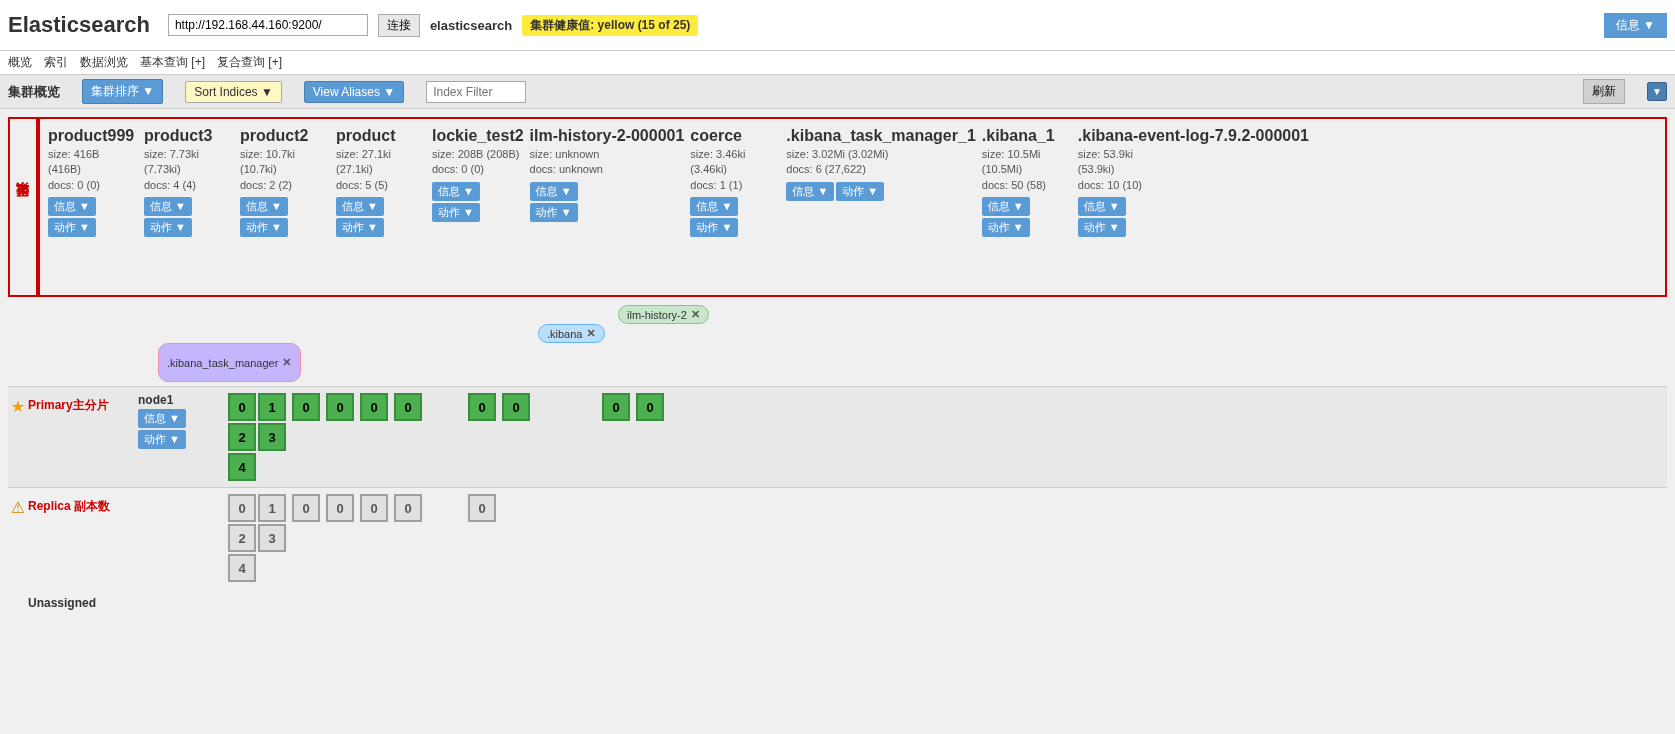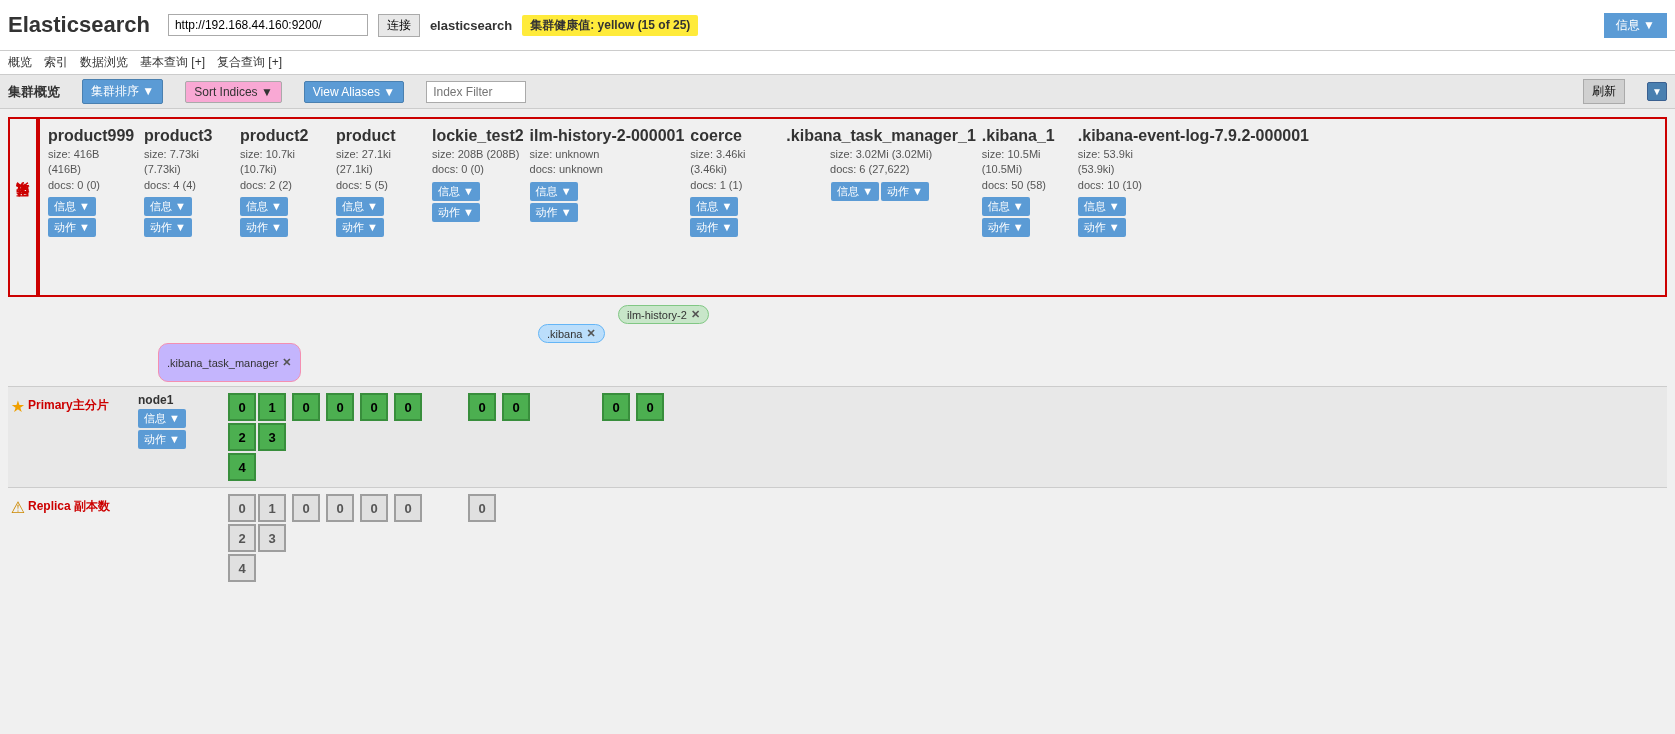--- a/index.html
+++ b/index.html
@@ -34,21 +34,21 @@
       display: flex; align-items: center; background: #e8e8e8; border-bottom: 1px solid #ccc;
       padding: 4px 8px; gap: 22px;
     }
     .toolbar-active-btn {
       background: #5b9bd5; color: #fff; border: 1px solid #4a80b0; padding: 3px 8px; cursor: pointer; font-size: 12px; border-radius: 2px;
     }
     .toolbar-dropdown-btn {
       background: #4a80b0; color: #fff; border: 1px solid #3a6090; padding: 3px 4px; cursor: pointer; font-size: 10px; border-radius: 2px;
     }
     .toolbar-btn {
-      background: #f9a8d4; color: #333; border: 1px solid #aaa; padding: 3px 8px; cursor: pointer; font-size: 12px; border-radius: 2px;
+      background: #fef9c3; color: #333; border: 1px solid #aaa; padding: 3px 8px; cursor: pointer; font-size: 12px; border-radius: 2px;
     }
     .toolbar-filter-input {
       border: 1px solid #aaa; padding: 3px 6px; font-size: 12px; width: 100px;
     }
     .refresh-btn {
       margin-left: auto; background: #d0d0d0; border: 1px solid #aaa; padding: 3px 8px; cursor: pointer; font-size: 12px;
     }
 
     
     .main { padding: 8px; overflow-x: auto; }
@@ -99,21 +99,20 @@
     .replica-label { color: #cc0000; font-weight: bold; font-size: 12px; }
 
     .star-icon { color: #f0a000; font-size: 16px; }
     .warning-icon { color: #cc8800; font-size: 16px; }
 
     .node-row { display: flex; align-items: flex-start; padding: 6px 0; background: #e8e8e8; border-top: 1px solid #ccc; }
     .replica-row { display: flex; align-items: flex-start; padding: 6px 0; border-top: 1px solid #ccc; }
 
     .big-index-card {
       min-width: 130px;
-      align-items: center;
     }
   </style>
 </head>
 <body>
 
 <div class="header">
   <span class="app-title">Elasticsearch</span>
   <input class="url-input" type="text" value="http://192.168.44.160:9200/" style="">
   <button class="connect-btn">连接</button>
   <span class="cluster-name">elasticsearch</span>
@@ -336,14 +335,19 @@
     </div>
 
     <div style="width:34px; margin-right:6px;"></div>
 
     <div style="display:flex; gap:2px; margin-right:6px; align-items:flex-start;">
       <div class="shard-cell-gray">0</div>
     </div>
 
   </div>
 
+  <div style="display:flex; align-items:flex-start; padding:4px 0;">
+    <div style="width:20px;"></div>
+    <div style="width:110px; font-weight:bold; font-size:12px; padding-top:4px;">Unassigned</div>
+    <div style="width:90px;"></div>
+  </div>
 
 </div>
 
 </body></html>

